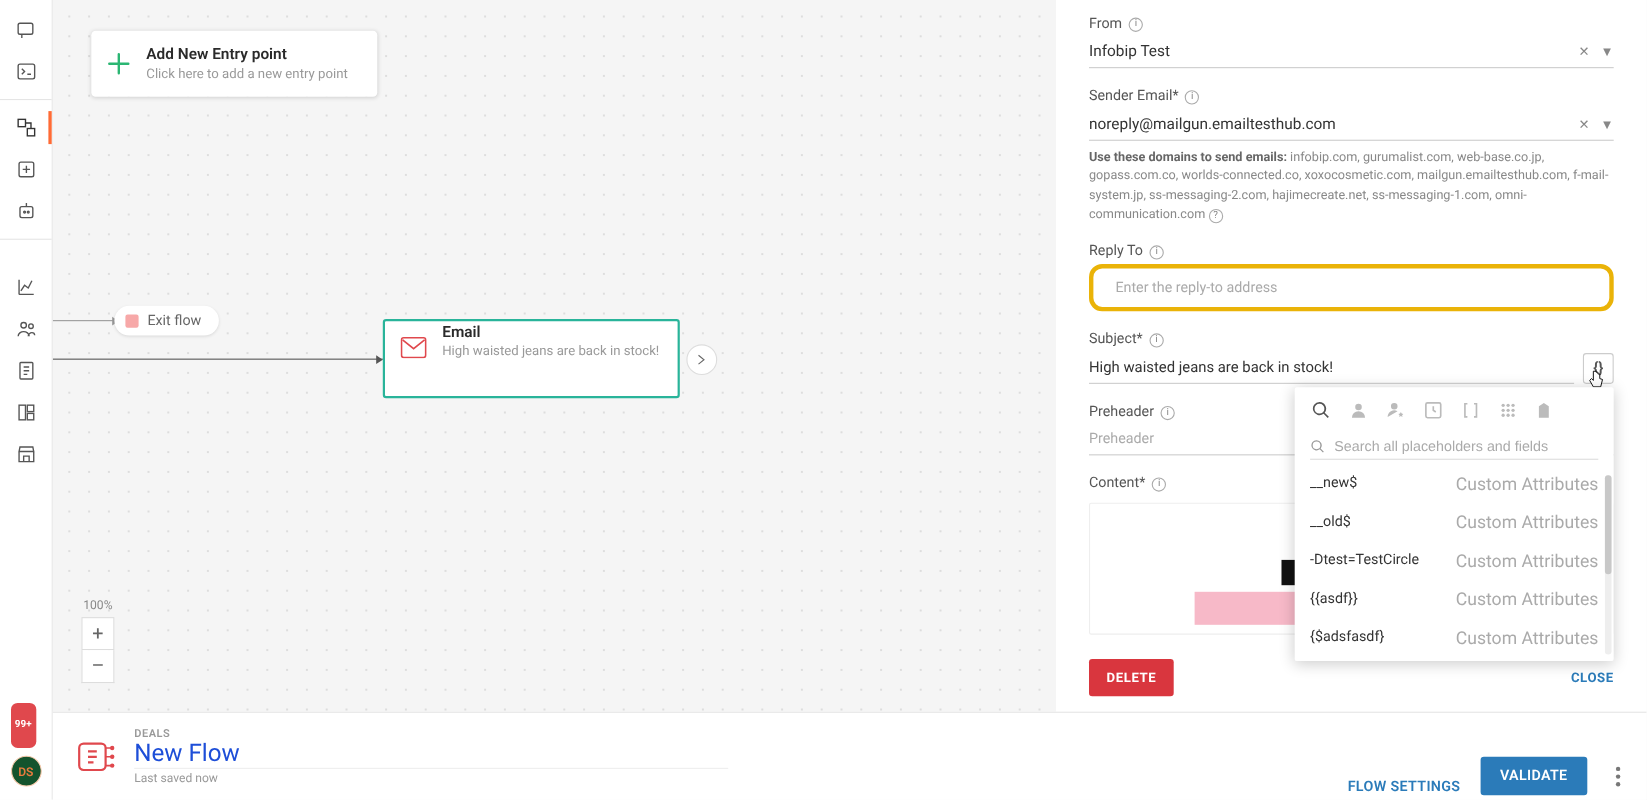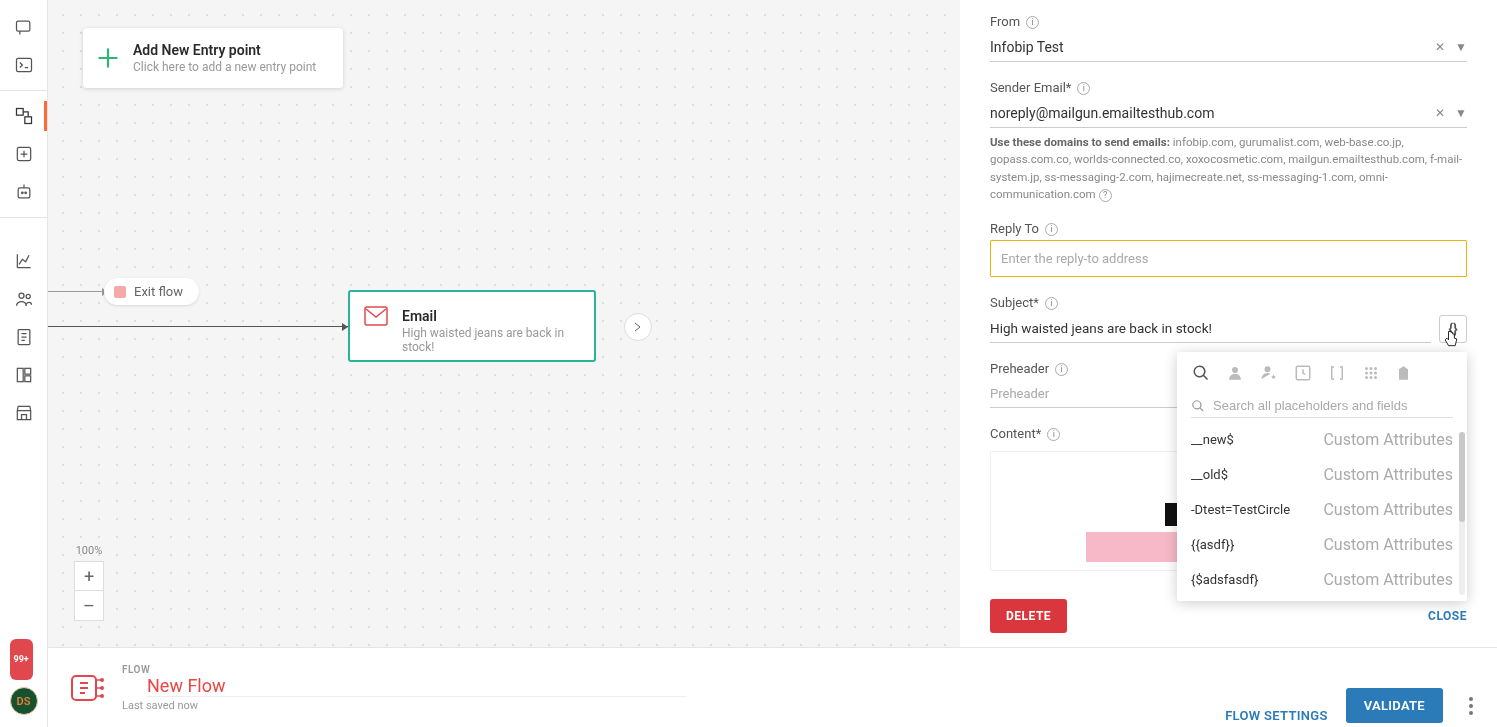--- a/index.html
+++ b/index.html
@@ -102,23 +102,23 @@
     content:""; position:absolute; left:10px; top:50%; transform:translateY(-50%);
     width:12px; height:12px; background:#f7a8a8; border-radius:2px;
   }
   .line1 { position:absolute; left:0; top:291px; width:60px; height:1px; background:#999; }
   .line1::after{content:"";position:absolute;right:0;top:-3px;border-left:6px solid #999;border-top:4px solid transparent;border-bottom:4px solid transparent;}
   .line2 { position:absolute; left:0; top:326px; width:300px; height:1px; background:#555; }
   .line2::after{content:"";position:absolute;right:0;top:-3px;border-left:6px solid #555;border-top:4px solid transparent;border-bottom:4px solid transparent;}
 
   .email-node {
     position:absolute; left:300px; top:290px;
-    width:248px; height:72px;
+    width:270px; height:72px;
     background:#fff; border:2px solid #29b49a; border-radius:3px;
-    padding:16px 14px 14px 52px;
+    padding:2px 14px 14px 52px;
     cursor:pointer;
   }
   .email-node .icon{
     position:absolute; left:14px; top:14px;
     width:24px; height:20px; color:#e0484d;
   }
   .email-node .t1{font-weight:600;font-size:14px;color:#2a2a2a;}
   .email-node .t2{font-size:12px;color:#999;margin-top:2px;}
   .next-dot{
     position:absolute; left:576px; top:313px;
@@ -144,21 +144,21 @@
   .bottom {
     position:absolute; left:48px; bottom:0;
     width:1449px; height:80px;
     border-top:1px solid #e5e5e5;
     background:#fff;
     display:flex; align-items:center;
     padding:0 20px;
   }
   .flow-icon{width:40px;height:40px;color:#e0484d;margin-right:14px;}
   .flow-meta .status{font-size:10px;letter-spacing:.5px;color:#999;font-weight:600;}
-  .flow-meta .name{font-size:18px;color:#ef4444;font-weight:400;border-bottom:1px solid #eee;width:540px;margin-left:25px;}
+  .flow-meta .name{font-size:22px;color:#1d4ed8;font-weight:400;border-bottom:1px solid #eee;width:540px;}
   .flow-meta .saved{font-size:11px;color:#999;margin-top:2px;}
   .bottom-right{margin-left:auto;display:flex;align-items:flex-end;gap:18px;}
   .link-btn{color:#2b7bb9;font-weight:600;font-size:13px;cursor:pointer;letter-spacing:.3px;}
   .primary-btn{
     background:#2b7bb9;color:#fff;font-weight:600;
     padding:10px 18px;border-radius:3px;font-size:13px;
     cursor:pointer;letter-spacing:.3px;margin-top:36px;
   }
   .kebab{width:4px;display:flex;flex-direction:column;gap:3px;cursor:pointer;padding:8px;}
   .kebab span{width:4px;height:4px;border-radius:50%;background:#777;}
@@ -180,22 +180,22 @@
     width:100%; border:none; border-bottom:1px solid #ccc;
     padding:6px 0; font-size:14px; color:#333;
     display:flex; align-items:center; justify-content:space-between;
     cursor:pointer;
   }
   .sel .right-icons{display:flex;gap:10px;color:#888;font-size:12px;}
   .hint{font-size:11.5px;color:#888;text-align:left;line-height:1.5;margin-top:6px;}
   .hint b{color:#666;font-weight:700;}
   .gap{height:18px;}
   .input-box{
-    width:100%;border:1px solid #eab308;border-radius:1px;
-    padding:10px 10px;font-size:13px;color:#333;
+    width:100%;border:4px solid #eab308;border-radius:12px;
+    padding:10px 20px;font-size:13px;color:#333;
   }
   .input-box.placeholder{color:#aaa;}
   .subject-row{display:flex;align-items:center;gap:8px;position:relative;}
   .subject-input{
     flex:1;border:none;border-bottom:1px solid #ccc;
     padding:6px 0;font-size:13.5px;color:#333;
   }
   .ph-btn{
     width:28px;height:28px;border:1px solid #ccc;border-radius:3px;
     display:flex;align-items:center;justify-content:center;
@@ -541,21 +541,21 @@
 <div class="bottom">
   <svg class="flow-icon" viewBox="0 0 40 40">
     <rect x="4" y="8" width="24" height="24" rx="4" fill="none" stroke="currentColor" stroke-width="2"></rect>
     <path d="M12 15h8M12 20h8M12 25h5" stroke="currentColor" stroke-width="2" fill="none"></path>
     <circle cx="34" cy="12" r="2" fill="currentColor"></circle>
       <circle cx="34" cy="20" r="2" fill="currentColor"></circle>
       <circle cx="34" cy="28" r="2" fill="currentColor"></circle>
     <path d="M28 12h6M28 20h6M28 28h6" stroke="currentColor" stroke-width="1.5"></path>
   </svg>
   <div class="flow-meta">
-    <div class="status">FLOW</div>
+    <div class="status">DEALS</div>
     <div class="name">New Flow</div>
     <div class="saved">Last saved now</div>
   </div>
   <div class="bottom-right">
     <div class="link-btn">FLOW SETTINGS</div>
     <div class="primary-btn">VALIDATE</div>
     <div class="kebab">
         <span></span>
         <span></span>
         <span></span>

